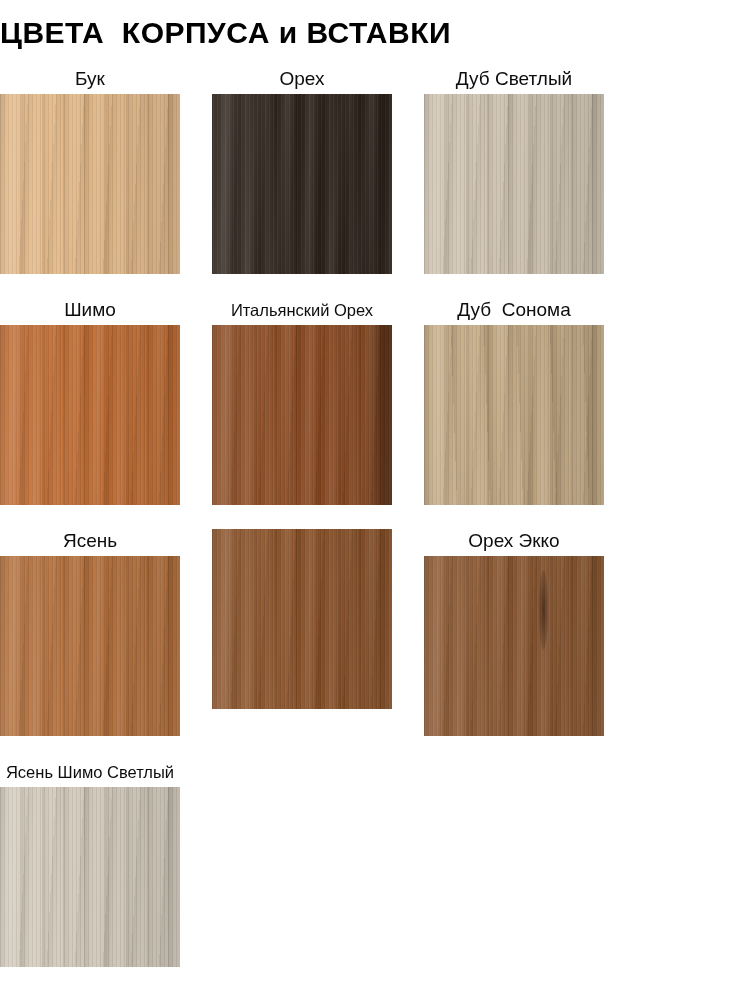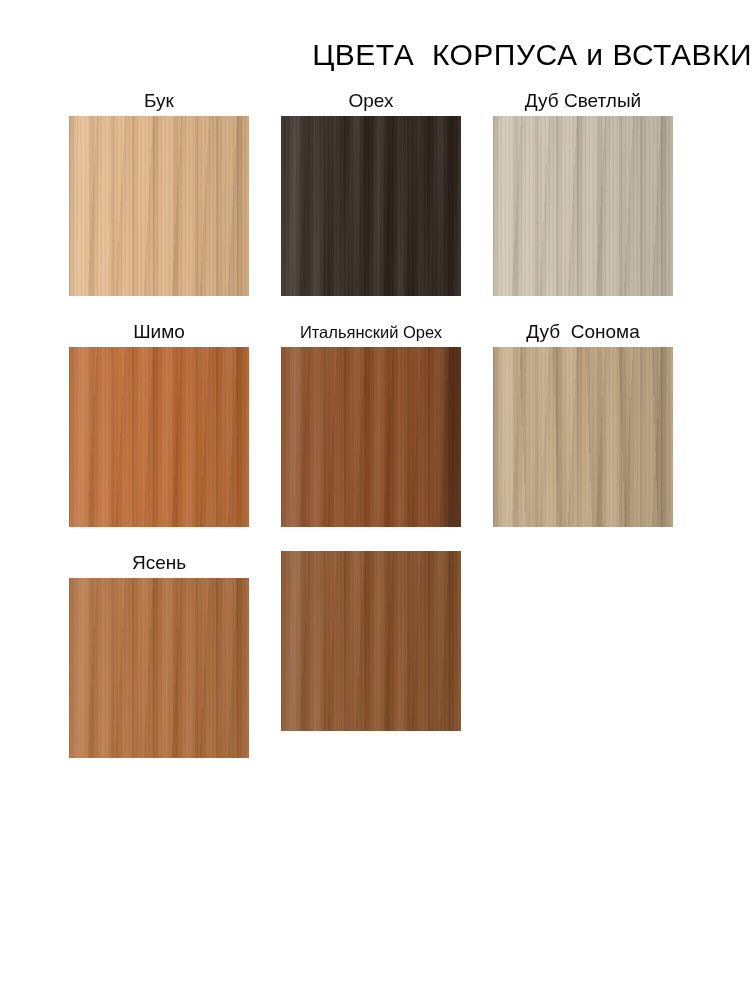--- a/index.html
+++ b/index.html
@@ -10,39 +10,38 @@
     color:#000000;
     overflow:hidden;
     position:relative;
   }
   .page{
     width:752px;height:1002px;
     position:relative;
     box-sizing:border-box;
   }
   .page-title{
-    text-align:right;
+    text-align:left;
     font-size:30px;
-    font-weight:normal;
+    font-weight:bold;
     letter-spacing:0.5px;
     margin:0;
-    padding-top:38px;
+    padding-top:16px;
     line-height:1.1;
     white-space:pre;
   }
   .grid{
     margin-top:18px;
     display:flex;
     flex-direction:column;
     gap:24px;
   }
   .row{
     display:flex;
     justify-content:flex-start;
-    padding-left:69px;
     gap:32px;
   }
   .cell{
     width:180px;
     display:flex;
     flex-direction:column;
     align-items:center;
   }
   .swatch-label{
     font-size:19px;
@@ -186,18 +185,37 @@
           </div>
         </div>
         <div class="cell">
           <div class="swatch" style="background-color: rgb(140, 83, 41);">
             <div class="grainA"></div>
             <div class="grainB"></div>
             <div class="grainC"></div>
             <div class="shade"></div>
           </div>
         </div>
-      </div>
-      <div class="row">
+        <div class="cell">
+          <div class="swatch-label">Орех Экко</div>
+          <div class="swatch" style="background-color: rgb(139, 87, 48);">
+            <div class="grainA"></div>
+            <div class="grainB"></div>
+            <div class="grainC"></div>
+            <div class="shade"></div>
+            <div class="knot"></div>
+          </div>
+        </div>
+      </div>
+      <div class="row">
+        <div class="cell">
+          <div class="swatch-label small">Ясень Шимо Светлый</div>
+          <div class="swatch" style="background-color: rgb(211, 202, 187);">
+            <div class="grainA"></div>
+            <div class="grainB"></div>
+            <div class="grainC"></div>
+            <div class="shade"></div>
+          </div>
+        </div>
       </div>
     </div>
 
 </div>
 
 </body></html>

